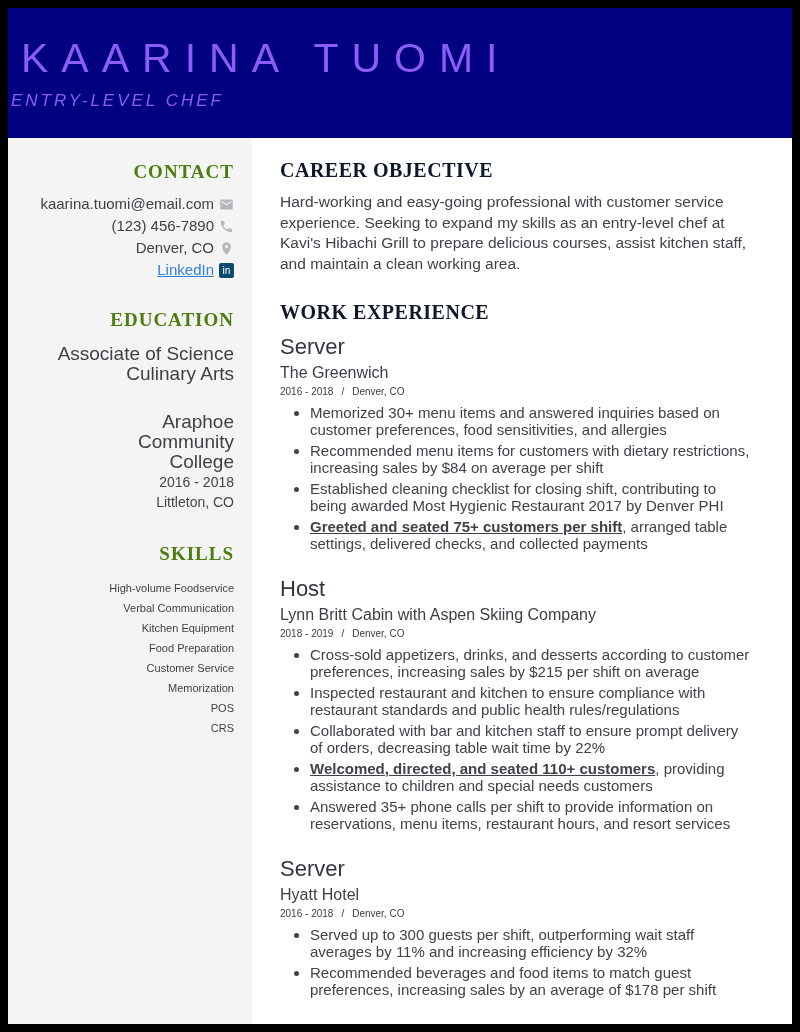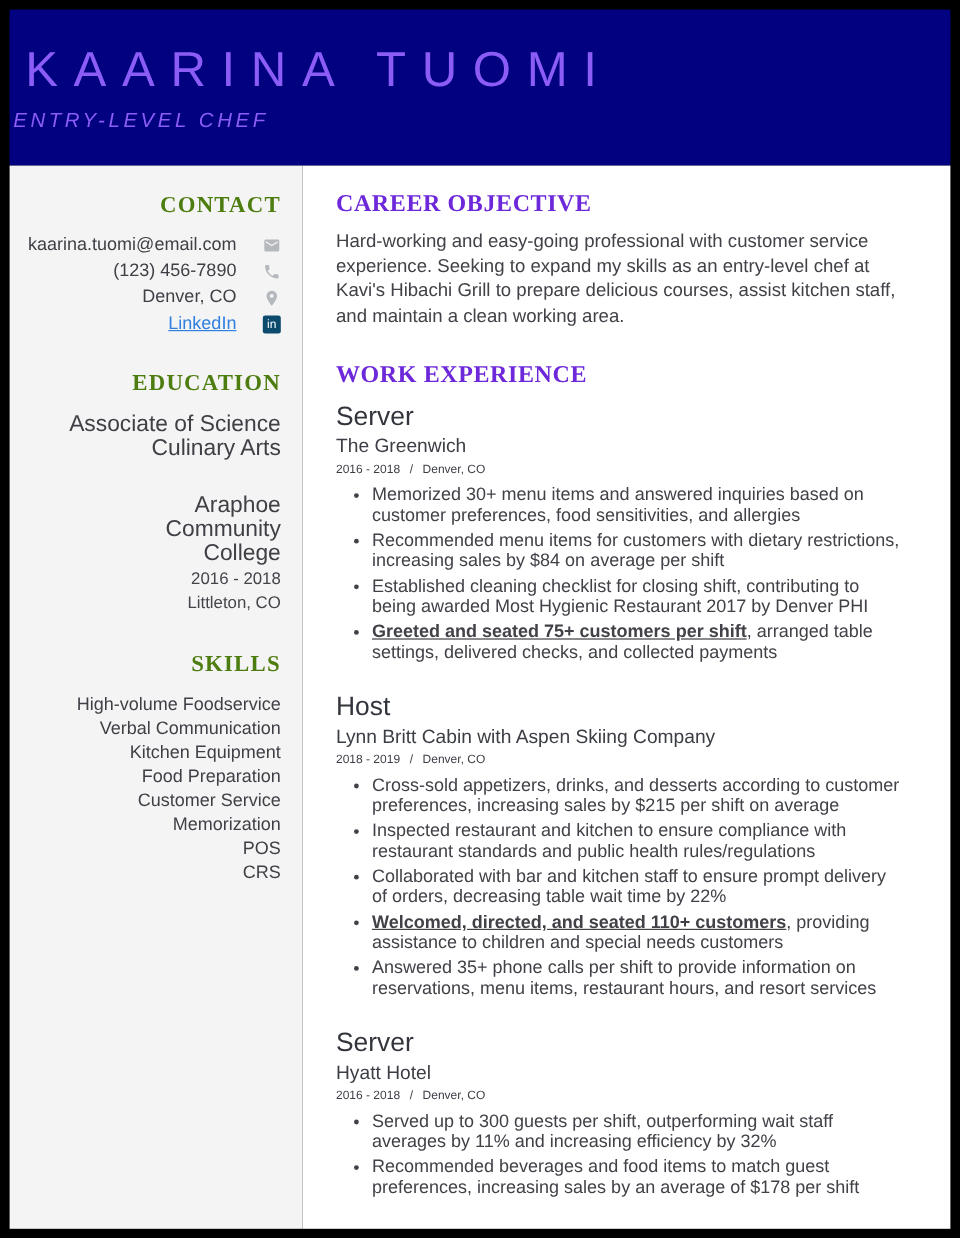--- a/index.html
+++ b/index.html
@@ -55,41 +55,41 @@
   
   .side-heading {
     font-family: "Liberation Serif", serif;
     font-weight: 700; font-size: 19px;
     letter-spacing: 1px; color: #4d7c0f;
     margin: 0 0 12px 0; line-height: 24px;
   }
   .section-gap { margin-top: 30px; }
   .c-row {
     display: flex; justify-content: flex-end; align-items: center;
-    gap: 22px; margin-bottom: 6px;
+    gap: 5px; margin-bottom: 6px;
     font-size: 15px; line-height: 16px;
   }
   .c-icon { width: 15px; height: 15px; flex: 0 0 15px; fill: #b5b8bc; }
   .li-badge {
     width: 15px; height: 15px; flex: 0 0 15px;
     background: #0c4a6e; border-radius: 2px;
     color: #ffffff; font-size: 10px; font-weight: 400;
     display: flex; align-items: center; justify-content: center;
     line-height: 15px;
   }
   .link { color: #3180e0; text-decoration: underline; cursor: pointer; }
   .edu-line { font-size: 19px; line-height: 20px; }
   .edu-school { max-width: 160px; margin-left: auto; margin-top: 28px; }
   .edu-small { font-size: 14px; line-height: 20px; color: #44444b; }
-  .skill { font-size: 15px; line-height: 20px; }
+  .skill { font-size: 11px; line-height: 20px; }
   
   .main-heading {
     font-family: "Liberation Serif", serif;
     font-weight: 700; font-size: 20px;
-    letter-spacing: 0.5px; color: #6d28d9;
+    letter-spacing: 0.5px; color: #0f172a;
     margin: 0 0 10px 0; line-height: 24px;
   }
   .objective-text {
     font-size: 15.5px; line-height: 20.5px; margin: 0;
     color: #414148;
   }
   .work-section { margin-top: 26px; }
   .job { margin-bottom: 24px; }
   .job-title {
     font-size: 22px; font-weight: 400; color: #33353d;

